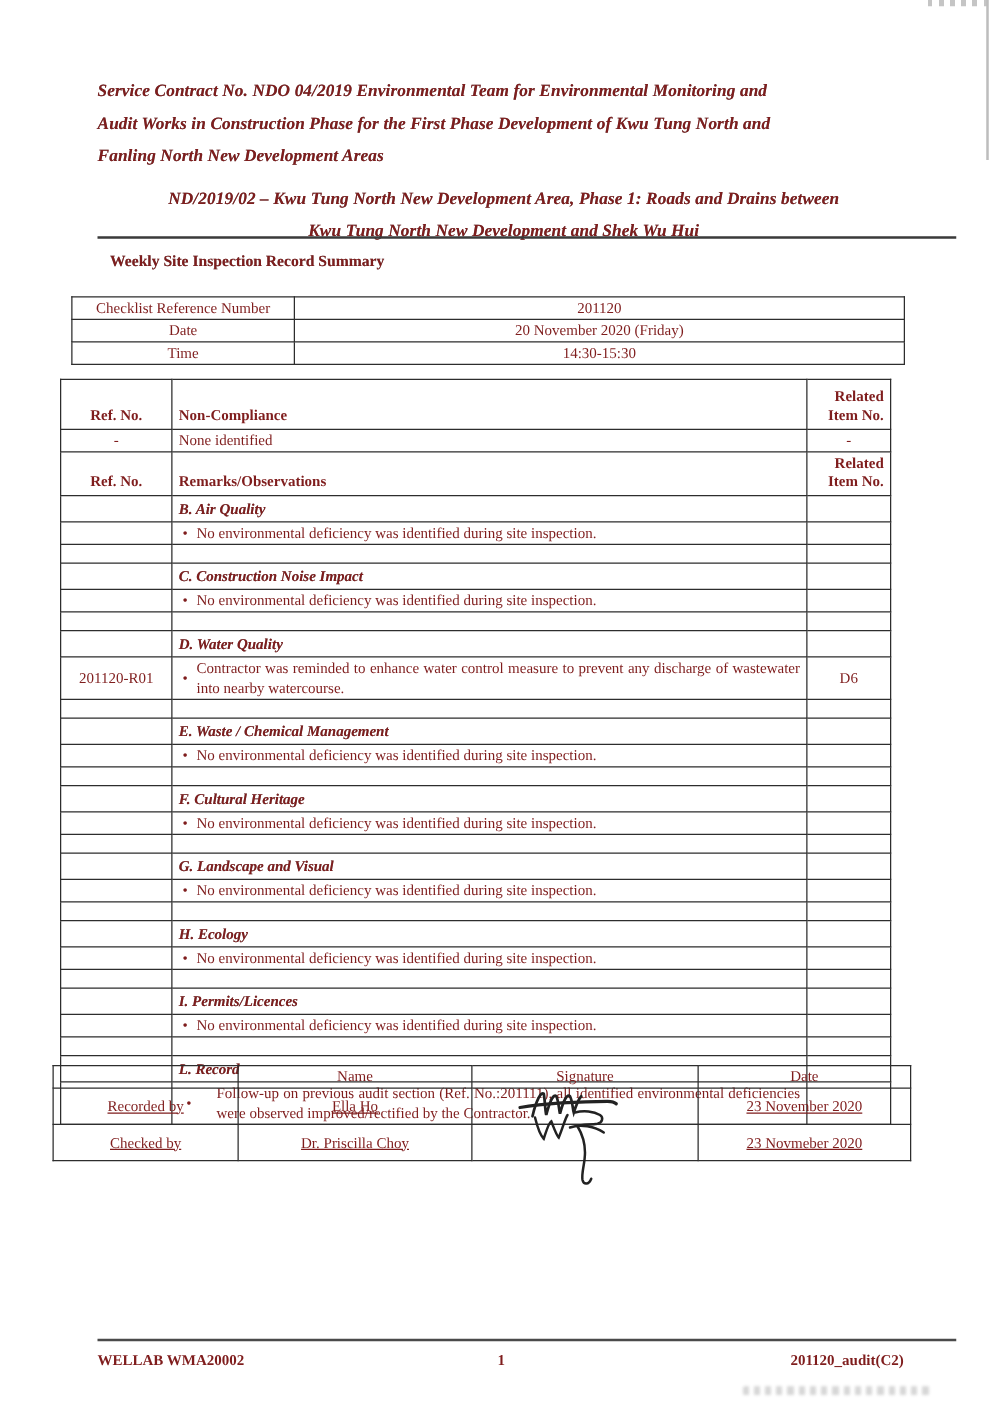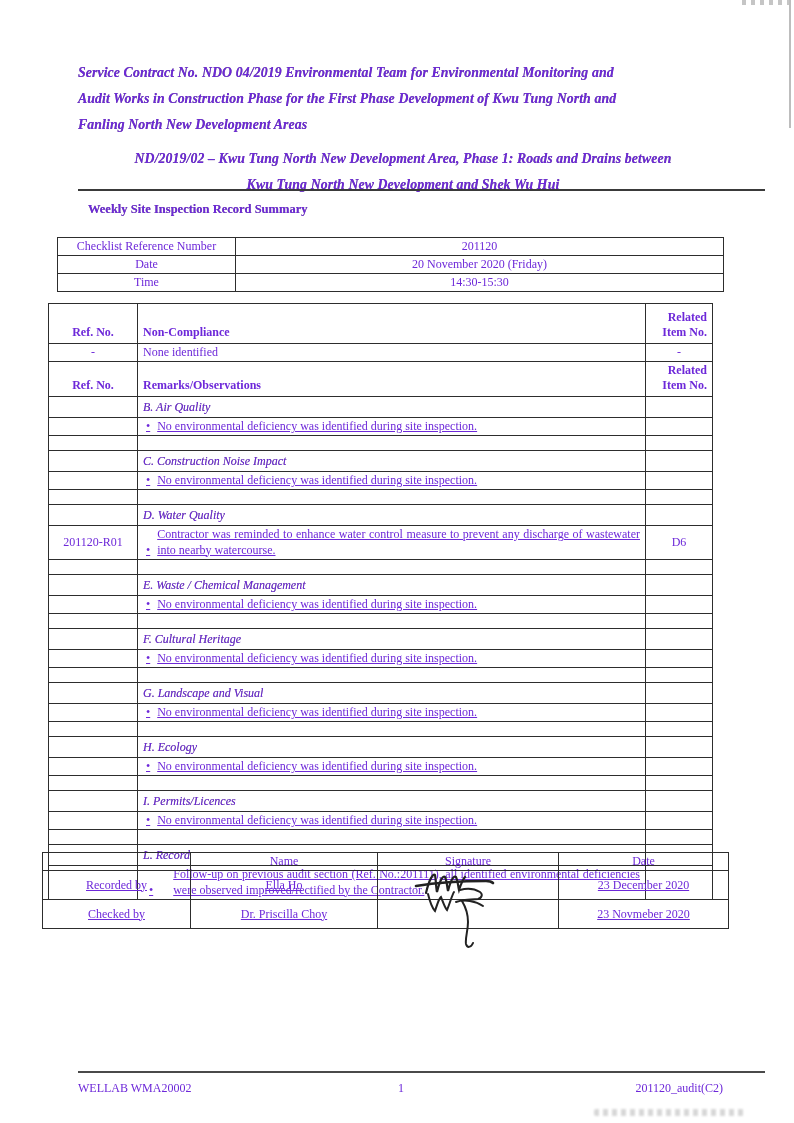--- a/index.html
+++ b/index.html
@@ -1,21 +1,21 @@
 <!DOCTYPE html>
 <html><head>
 <meta charset="utf-8">
 <style>
   html,body{margin:0;padding:0;background:#ffffff;}
   #page{
     position:relative;
     width:794px;height:1123px;
     background:#ffffff;
     font-family:"Liberation Serif","DejaVu Serif",serif;
-    color:#6d28d9;
+    color:#7f1d1d;
     overflow:hidden;
   }
   
   .hdr{
     position:absolute;left:78px;top:60px;width:650px;
     font-weight:bold;font-style:italic;font-size:13.8px;
     line-height:26px;letter-spacing:.1px;
     text-shadow:0 0 .4px rgba(0,0,0,.55);
   }
   .hdr .p2{margin-top:8px;text-align:center;}
@@ -37,39 +37,39 @@
   #info-table{position:absolute;left:57px;top:237px;width:666px;text-align:center;}
   #info-table td{height:17px;line-height:15px;}
   
   #main-table{position:absolute;left:48px;top:303px;width:664px;}
   #main-table td{line-height:15px;}
   tr.h1 td{height:36px;vertical-align:bottom;padding-bottom:3px;}
   tr.h2 td{height:31px;vertical-align:bottom;padding-bottom:3px;}
   .rel{font-weight:bold;text-align:right;line-height:13.5px;vertical-align:middle;}
   tr.none-row td{height:17px;}
   tr.sec td{height:18px;vertical-align:bottom;padding-bottom:2px;}
-  tr.sec .title{font-weight:normal;font-style:italic;text-shadow:0 0 .4px rgba(0,0,0,.5);margin-top:20px;}
+  tr.sec .title{font-weight:bold;font-style:italic;text-shadow:0 0 .4px rgba(0,0,0,.5);margin-top:20px;}
   tr.bul td{height:17px;}
   tr.bul.tall td{height:33px;}
   tr.gap td{height:14px;}
-  .bl{display:flex;align-items:flex-end;text-decoration:underline;}
+  .bl{display:flex;align-items:center;}
   .dot{flex:0 0 auto;margin:0 7px 0 3px;}
   .dot::before{content:"\2022";}
   .bl .txt{flex:1 1 auto;}
   tr.tall .txt{text-align:justify;line-height:15.5px;}
   .wgap .dot{margin:0 20px 0 6px;}
   
   #sig-table{position:absolute;left:42px;top:852px;width:686px;}
   #sig-table td{text-align:center;}
   #sig-table tr.sh td{height:17px;}
   #sig-table tr.sr td{height:28px;text-decoration:underline;}
   .sig-svg{position:absolute;pointer-events:none;}
   
   .ftr-rule{position:absolute;left:78px;top:1071px;width:687px;height:1.6px;background:#4a4a4a;}
-  .ftr{position:absolute;top:1081px;font-size:12px;}
+  .ftr{position:absolute;top:1081px;font-size:12px;font-weight:bold;}
   #ftr-left{left:78px;}
   #ftr-center{left:398px;}
   #ftr-right{left:605px;width:118px;text-align:right;}
   
   .speck-top{
     position:absolute;left:742px;top:0;width:48px;height:5px;opacity:.45;
     background:repeating-linear-gradient(90deg,rgba(40,40,40,.6) 0 4px,transparent 4px 9px);
     filter:blur(.6px);
   }
   .edge-line{position:absolute;left:789px;top:0;width:1.5px;height:128px;background:#bdbdbd;}
@@ -347,21 +347,21 @@
         <tr class="sh">
       <td></td>
       <td>Name</td>
       <td>Signature</td>
       <td>Date</td>
     </tr>
     <tr class="sr">
       <td>Recorded by</td>
       <td>Ella Ho</td>
       <td></td>
-      <td>23 December 2020</td>
+      <td>23 November 2020</td>
     </tr>
     <tr class="sr">
       <td>Checked by</td>
       <td>Dr. Priscilla Choy</td>
       <td></td>
       <td>23 Novmeber 2020</td>
     </tr>
   </tbody>
     </table>
 

